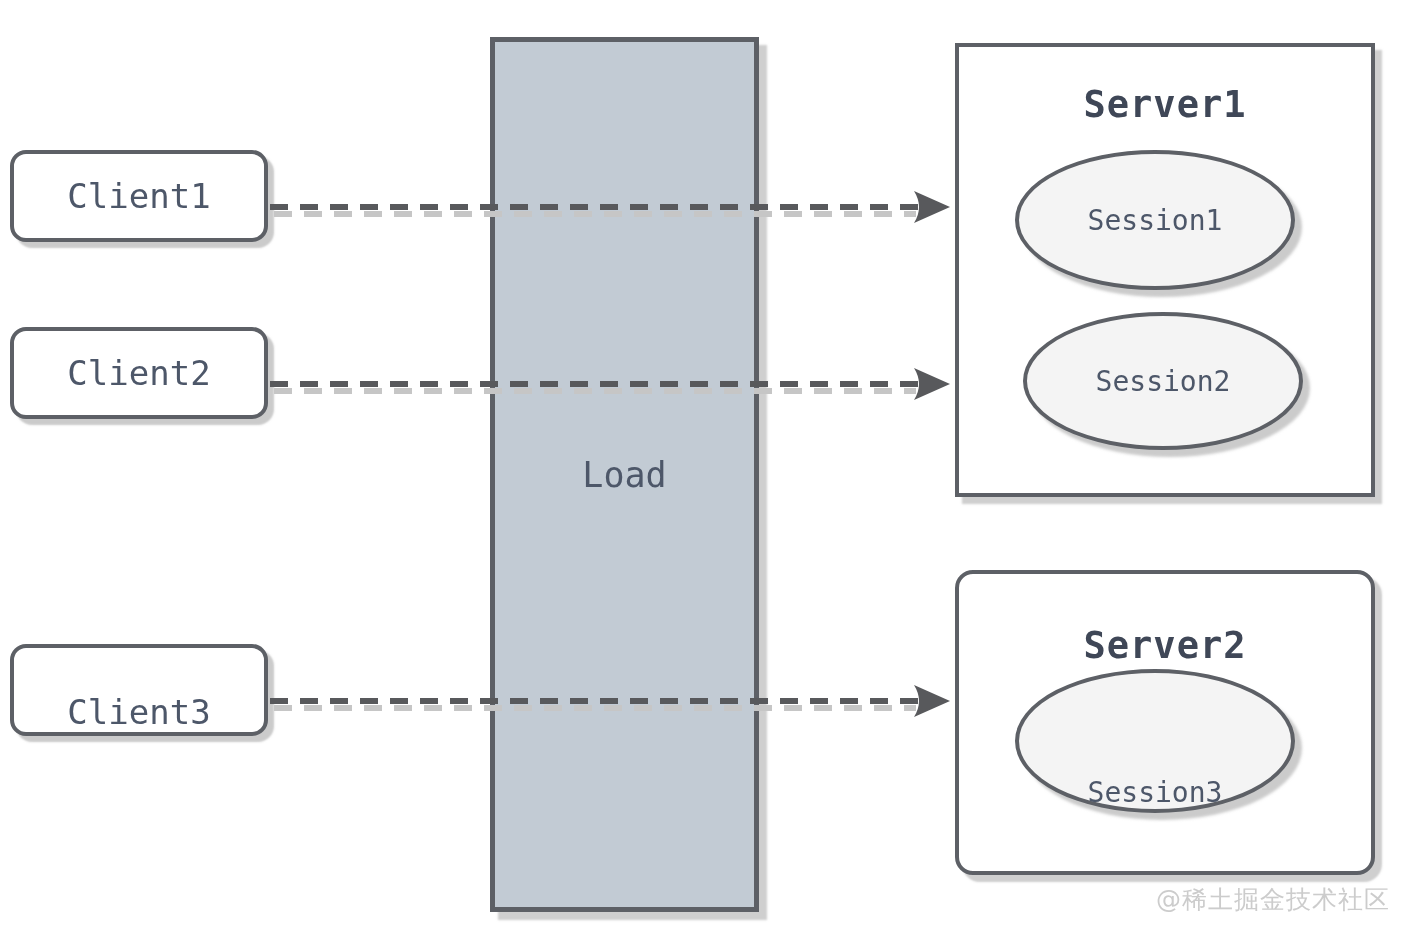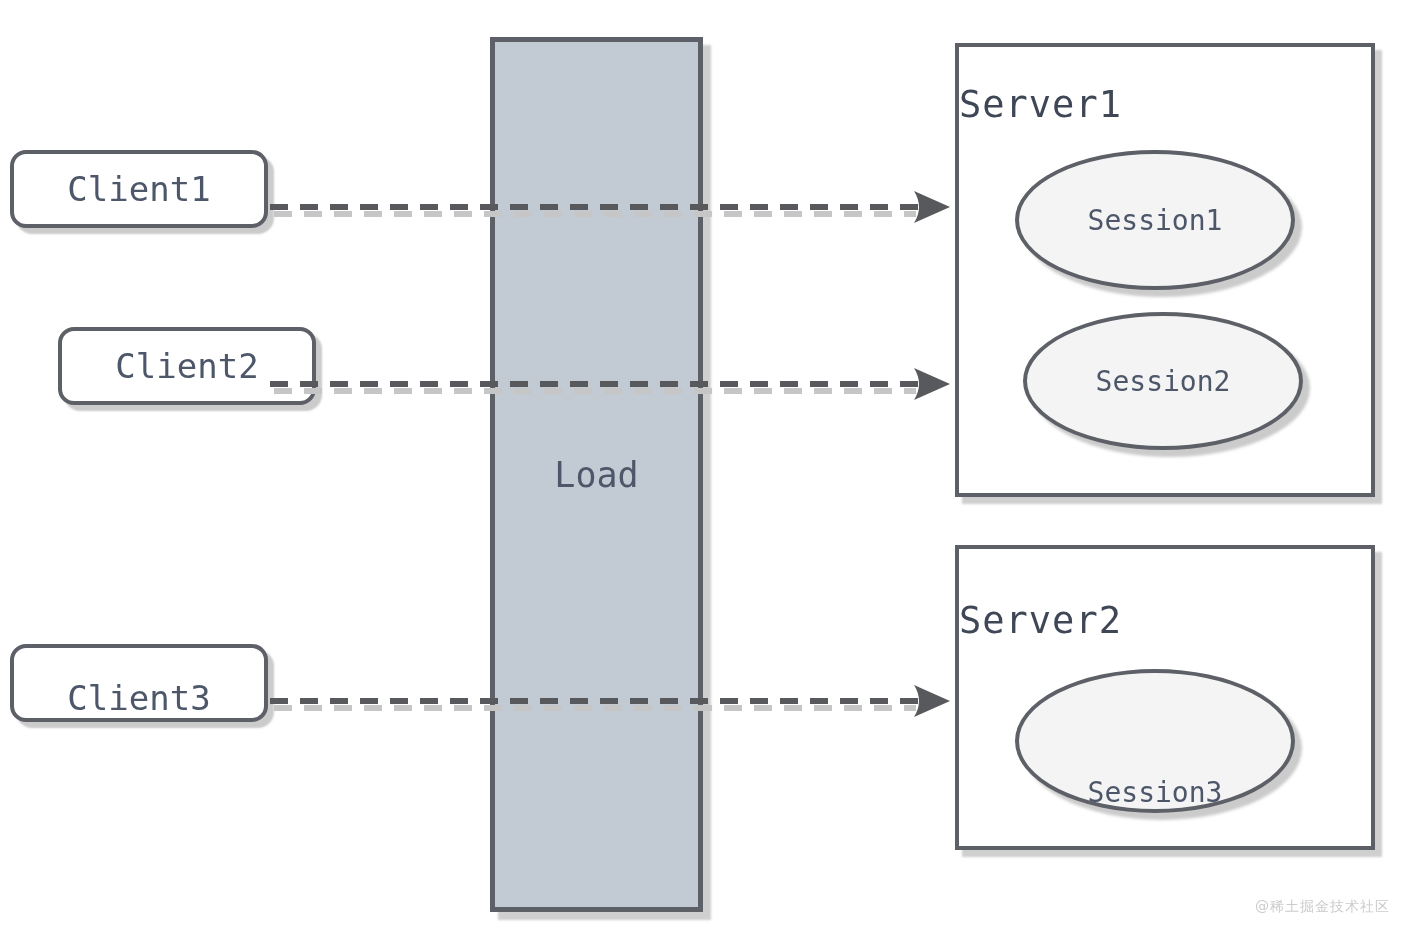--- a/index.html
+++ b/index.html
@@ -16,53 +16,54 @@
   #canvas{
     position:relative;
     width:1404px;height:938px;
     background:#ffffff;
     overflow:hidden;
     font-family:"DejaVu Sans Mono","Liberation Mono",monospace;
   }
   .node{position:absolute;box-sizing:border-box;}
 
   .client{
-    left:10px;width:258px;height:78px;
+    left:10px;width:258px;height:92px;
     background:#ffffff;
     border:4px solid var(--border);
     border-radius:16px;
     box-shadow:6px 6px 2px rgba(160,160,160,0.55);
     display:flex;align-items:center;justify-content:center;
     font-size:34px;color:var(--text);
   }
   #client1{top:150px;}
-  #client2{top:327px;margin-left:48px;}
+  #client2{top:327px;}
   #client3{top:644px;align-items:flex-end;}
 
   .loadbalancer{
-    left:490px;top:37px;width:213px;height:875px;
+    left:490px;top:37px;width:269px;height:875px;
     background:var(--lb-fill);
     border:5px solid var(--border);
     box-shadow:8px 8px 2px rgba(160,160,160,0.5);
     display:flex;flex-direction:column;align-items:center;justify-content:center;
     font-size:35px;line-height:50px;color:var(--text);
     z-index:1;
   }
 
   .server{
     left:955px;width:420px;
     background:#ffffff;
     border:4px solid var(--border);
     box-shadow:7px 7px 2px rgba(160,160,160,0.5);
     z-index:2;
   }
   #server1{top:43px;height:454px;}
-  #server2{top:545px;height:305px;}
+  #server2{top:570px;height:305px;border-radius:18px;}
   .server-title{
-    font-size:37px;font-weight:normal;color:var(--title);
+    text-align:center;
+    font-size:37px;font-weight:bold;color:var(--title);
     letter-spacing:1px;
   }
   #server1 .server-title{margin-top:36px;}
   #server2 .server-title{margin-top:50px;}
 
   .session{
     position:absolute;box-sizing:border-box;
     background:var(--session-fill);
     border:4px solid var(--border);
     border-radius:50%;
@@ -79,21 +80,21 @@
     position:absolute;left:0;top:0;width:1404px;height:938px;
     z-index:5;pointer-events:none;
   }
   .arrow-shadow{stroke:var(--arrow-shadow);stroke-width:6;fill:none;stroke-dasharray:18 12;}
   .arrow-line{stroke:var(--arrow);stroke-width:6;fill:none;stroke-dasharray:18 12;}
   .arrow-head{fill:var(--arrow);stroke:none;}
 
   .watermark{
     position:absolute;right:14px;bottom:22px;
     font-family:"DejaVu Sans","Liberation Sans",sans-serif;
-    font-size:14px;color:var(--watermark);
+    font-size:25px;color:var(--watermark);
     z-index:6;letter-spacing:1px;
   }
 </style>
 </head>
 <body>
 
 <div id="canvas">
 
   <div class="node client" id="client1">
     <span>Client1</span>

